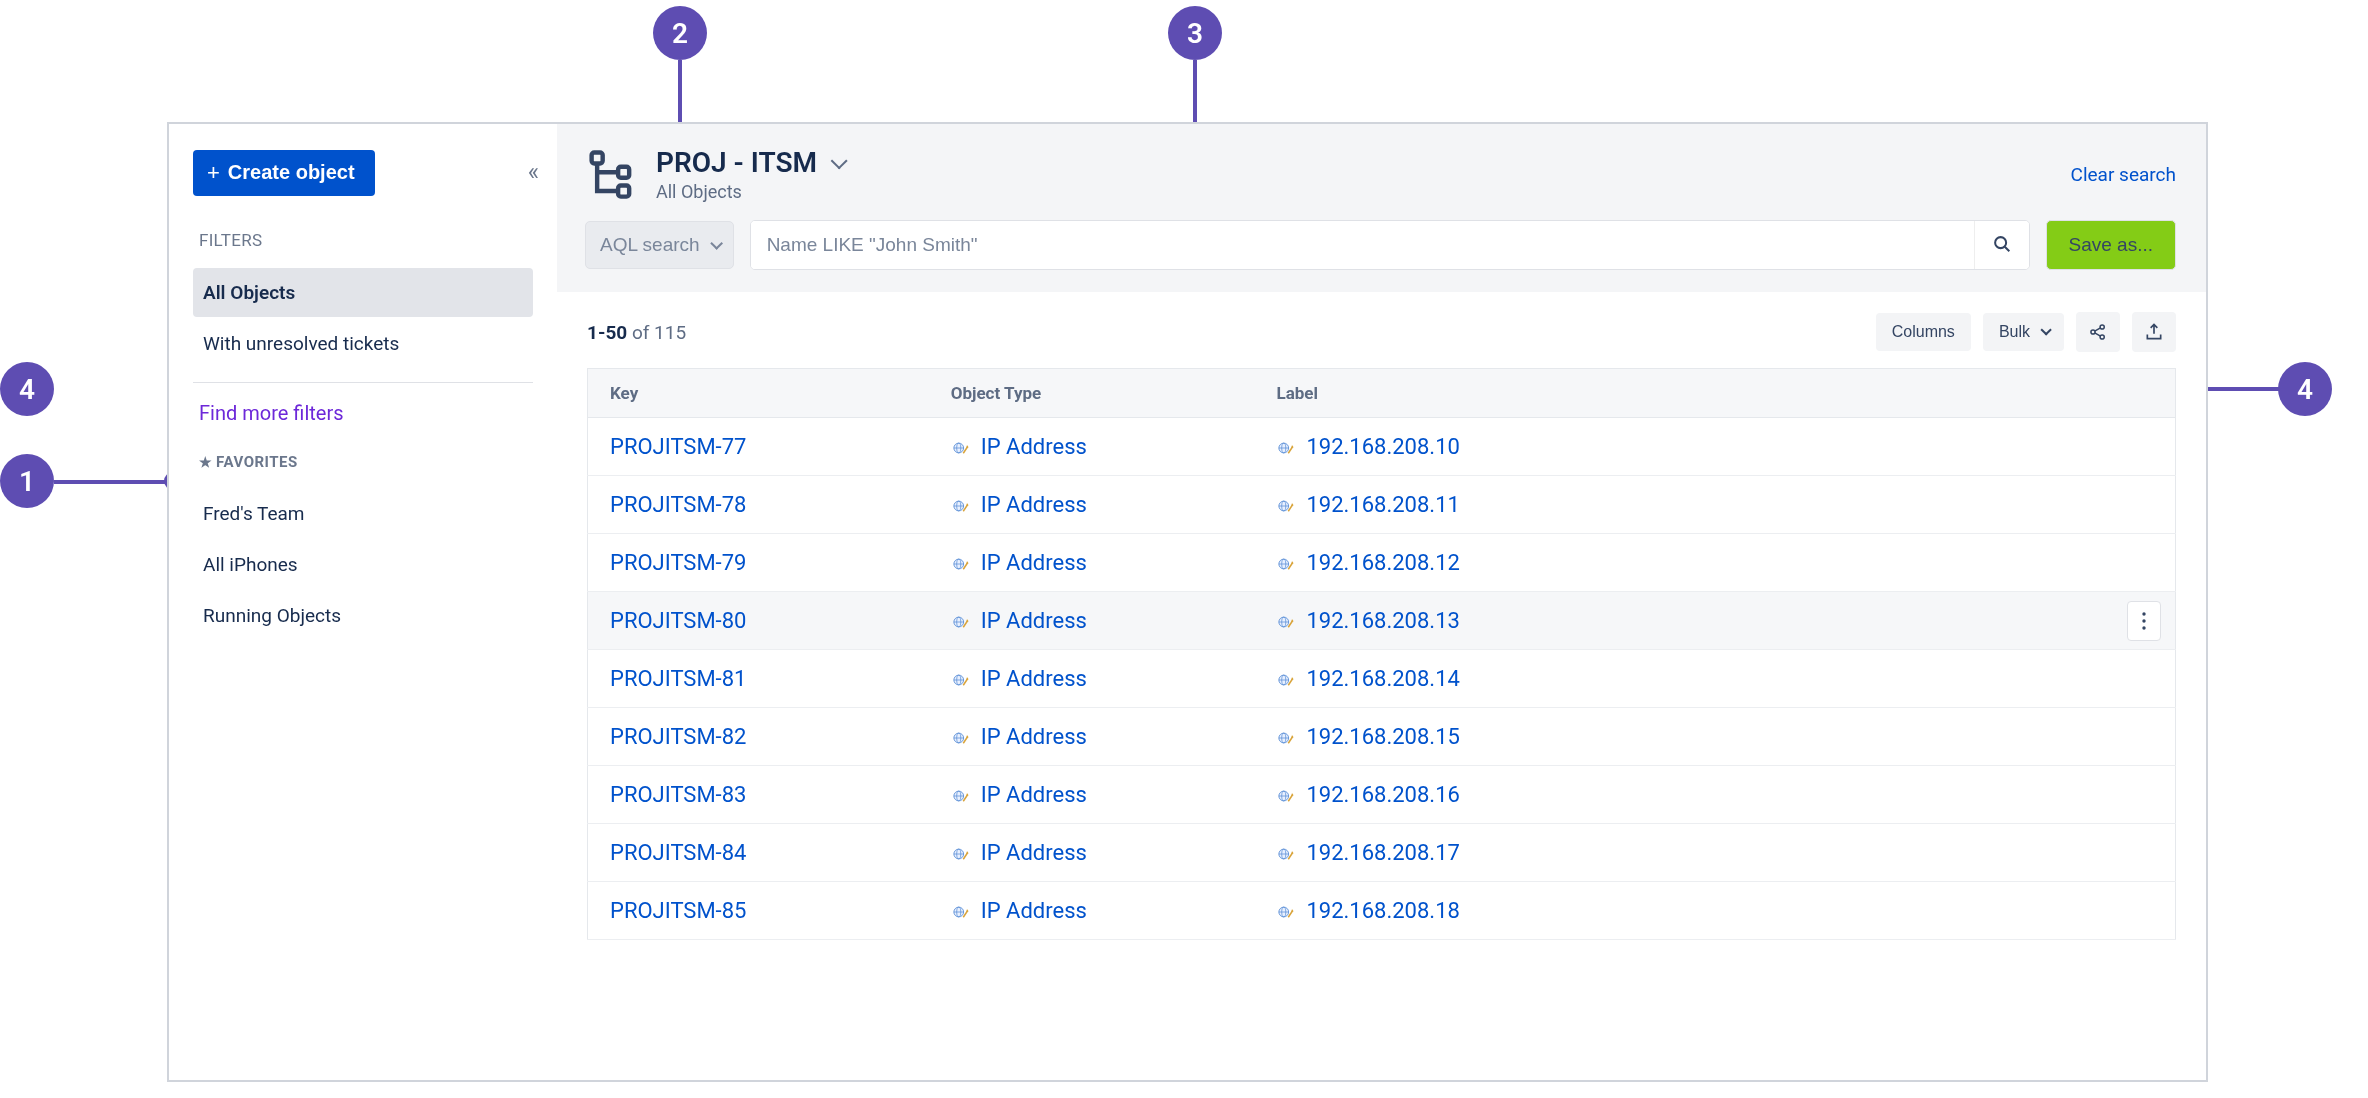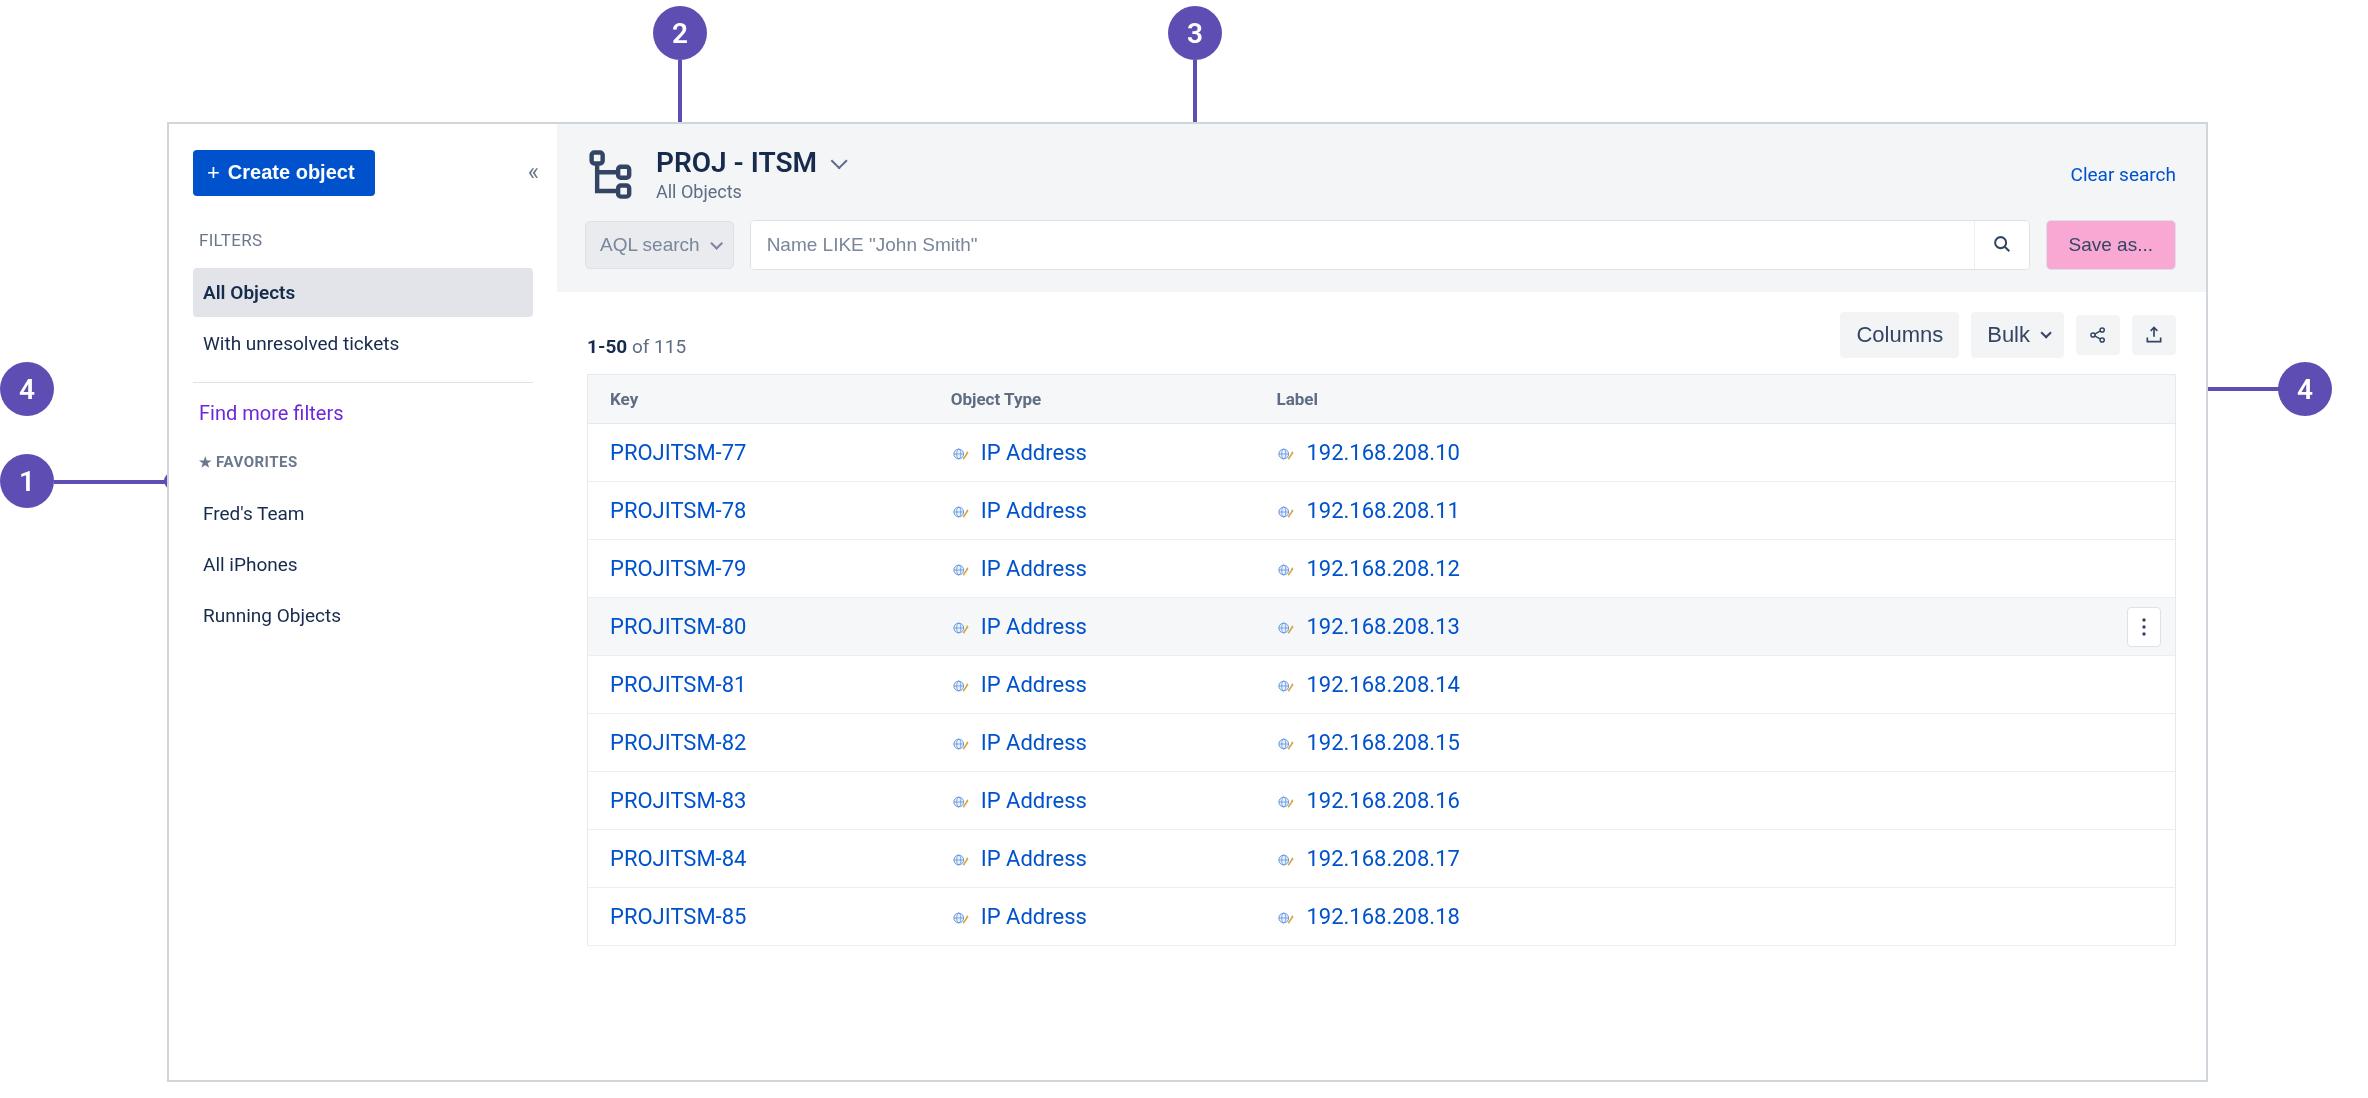--- a/index.html
+++ b/index.html
@@ -165,46 +165,46 @@
     .search-input::placeholder { color: #7A869A; }
     .search-icon-btn {
       border: none;
       border-left: 1px solid #eee;
       background: #fff;
       padding: 0 16px;
       cursor: pointer;
       color: #344563;
     }
     .saveas-btn {
-      background: #f9a8d4;
+      background: #84cc16;
       border: 1px solid #dfe1e6;
       border-radius: 5px;
       padding: 13px 22px;
       font-size: 19px;
       color: #344563;
       cursor: pointer;
     }
     .content-area {
       flex: 1;
       background: #fff;
       padding: 20px 30px 0 30px;
     }
     .toolbar-row {
       display: flex;
-      align-items: flex-end;
+      align-items: center;
       margin-bottom: 16px;
     }
     .range-text { font-size: 19px; color: #5E6C84; }
     .range-text .bold { font-weight: 700; color: #172B4D; }
     .ctrl-btn {
       background: #f3f4f6;
       border: none;
       border-radius: 4px;
       padding: 10px 16px;
-      font-size: 22px;
+      font-size: 16px;
       color: #344563;
       cursor: pointer;
       display: inline-flex;
       align-items: center;
       gap: 10px;
     }
     .ctrl-btn.icon-only { padding: 10px 12px; }
     .ctrl-group { display: flex; gap: 12px; align-items: center; }
     table.objects {
       width: 100%;

